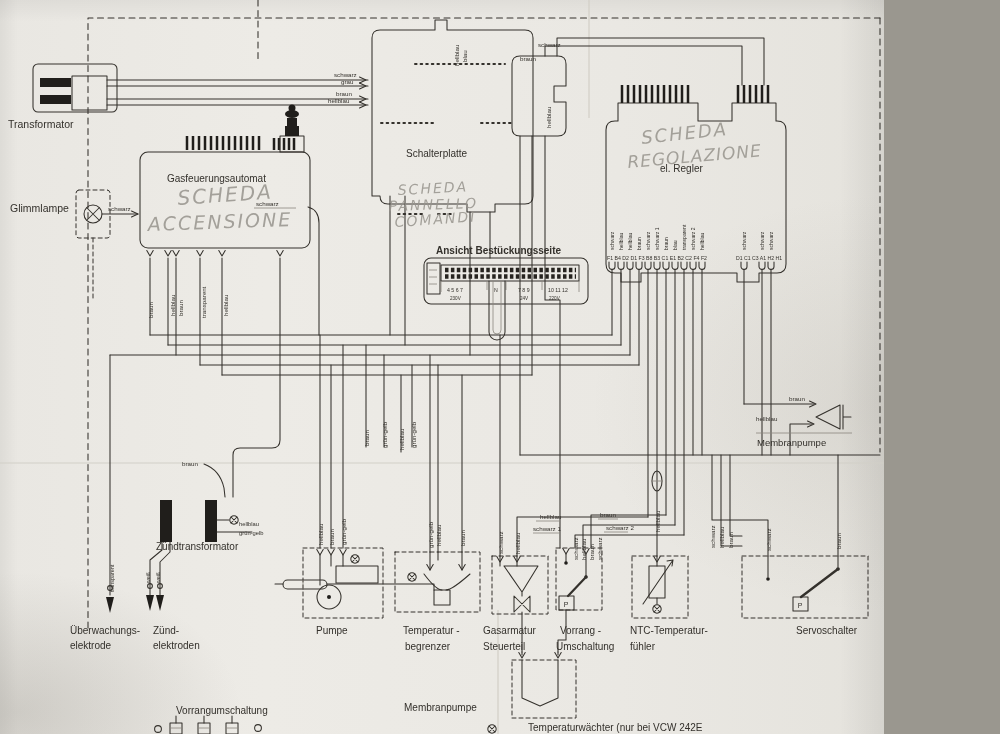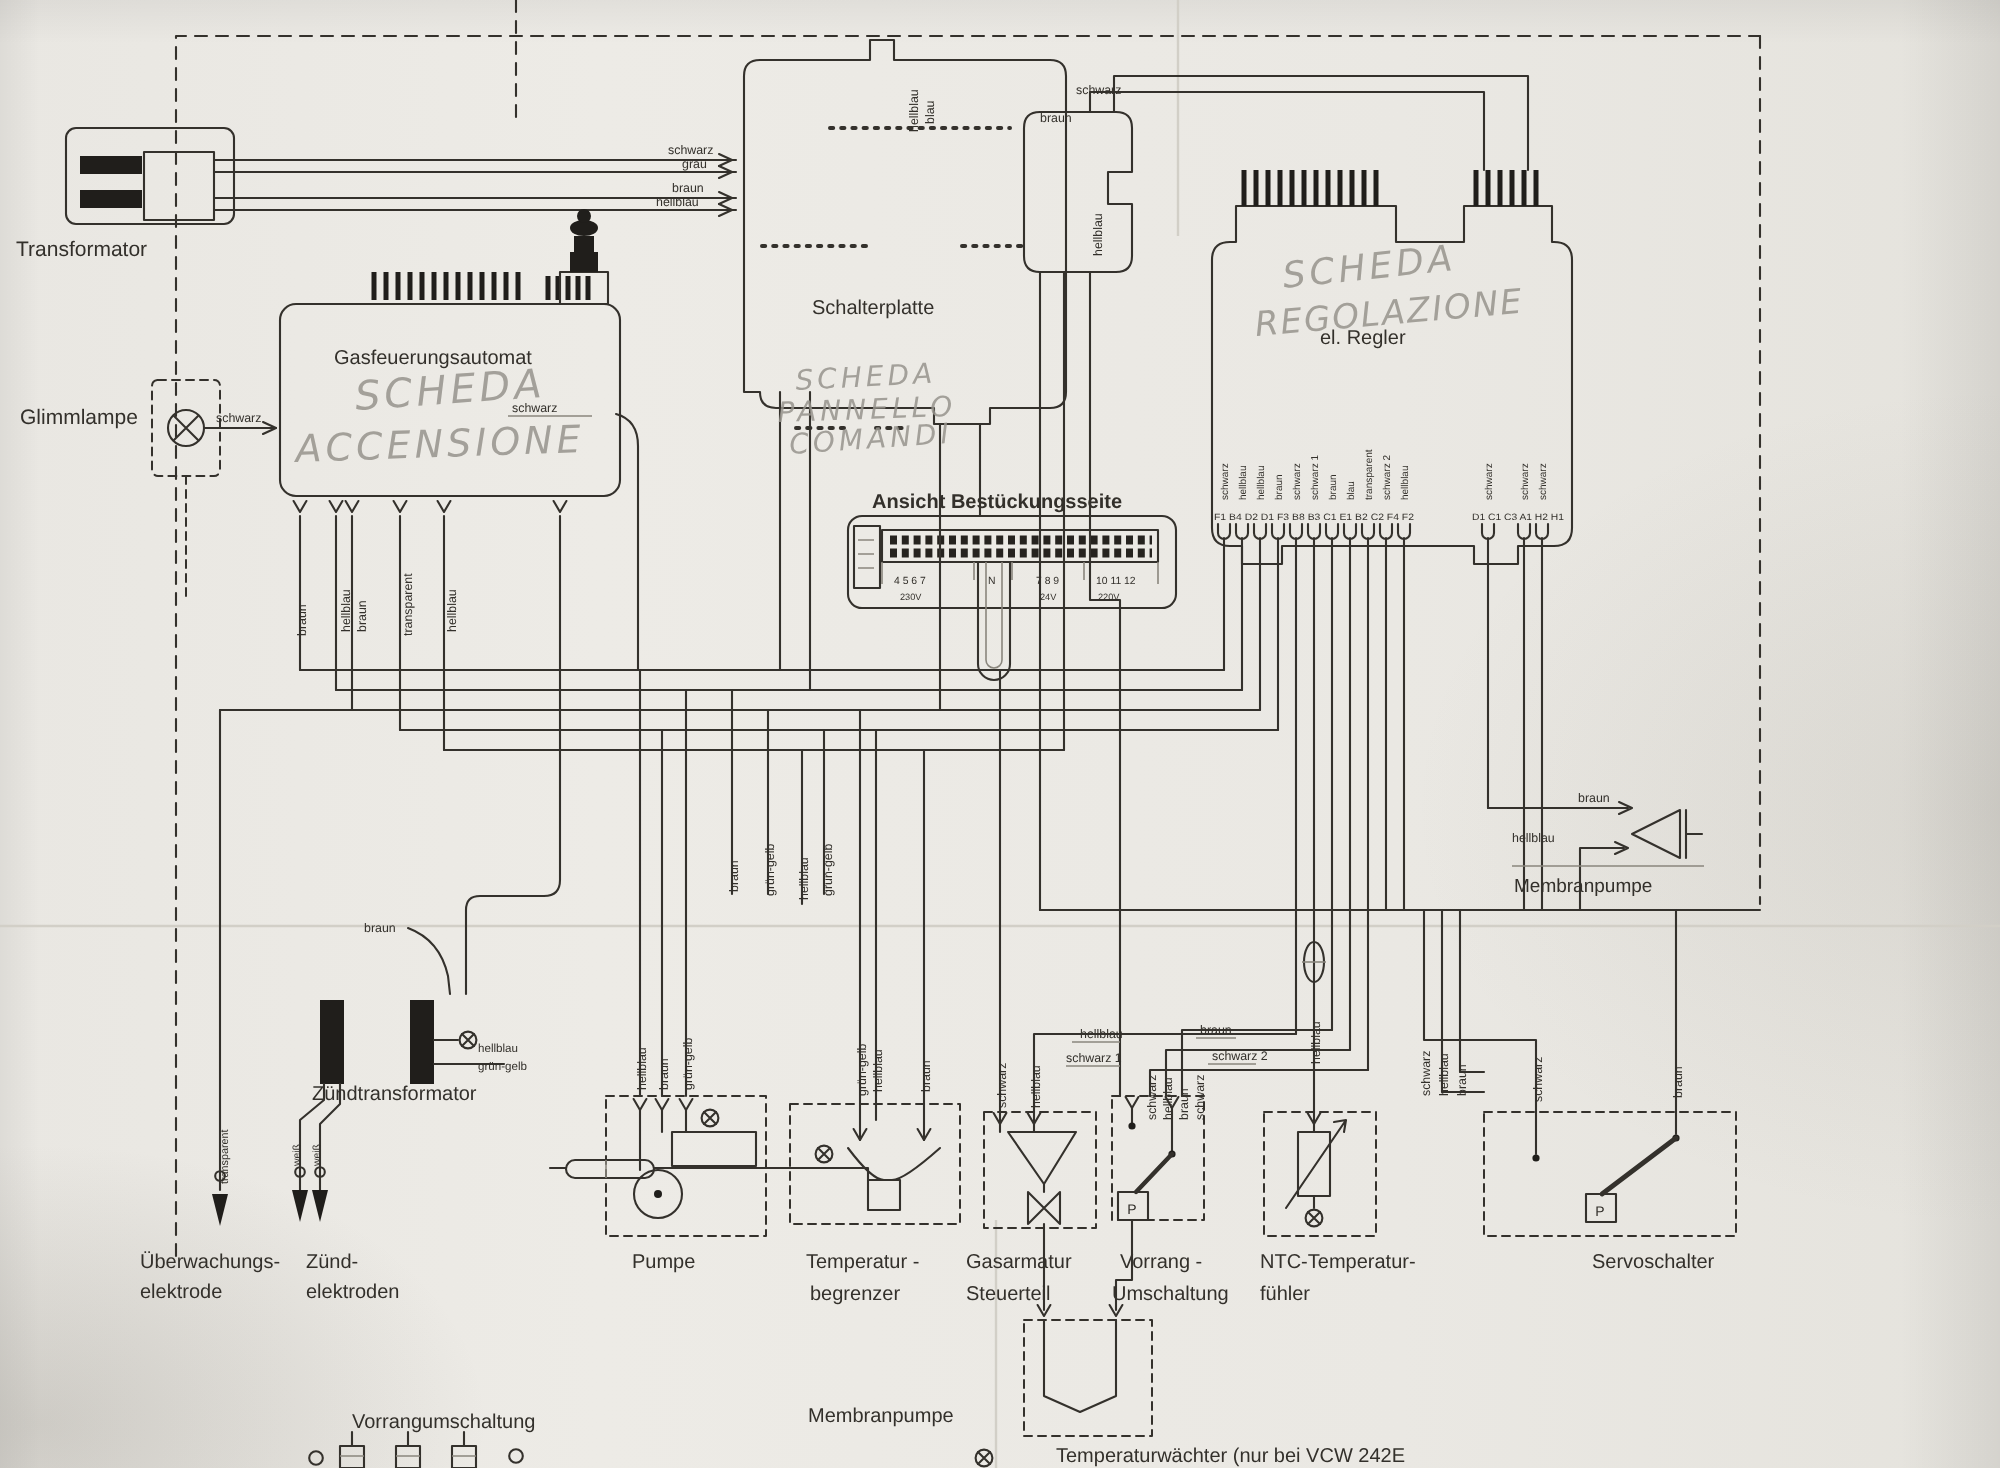--- a/index.html
+++ b/index.html
@@ -1,17 +1,17 @@
 <!DOCTYPE html>
 <html><head>
 <meta charset="utf-8">
 <style>
   html,body{margin:0;padding:0;background:#9a978f;}
   .paper{
-    position:relative;width:1000px;height:734px;overflow:hidden;
+    position:relative;width:884px;height:734px;overflow:hidden;
     background:
       radial-gradient(320px 200px at 2% 97%, rgba(95,90,80,.20), transparent 70%),
       radial-gradient(420px 300px at 100% 55%, rgba(120,115,105,.12), transparent 70%),
       linear-gradient(180deg, rgba(0,0,0,.05), transparent 3%),
       linear-gradient(90deg, rgba(0,0,0,.05), transparent 2%, transparent 95%, rgba(0,0,0,.07)),
       linear-gradient(90deg,#e9e7e2,#edebe6 30%,#eae8e3 70%,#e5e3dd);
     font-family:"Liberation Sans",sans-serif;
   }
   svg{display:block}
   .ln{stroke:#34312c;stroke-width:1.05;fill:none;stroke-linecap:round;stroke-linejoin:round}

